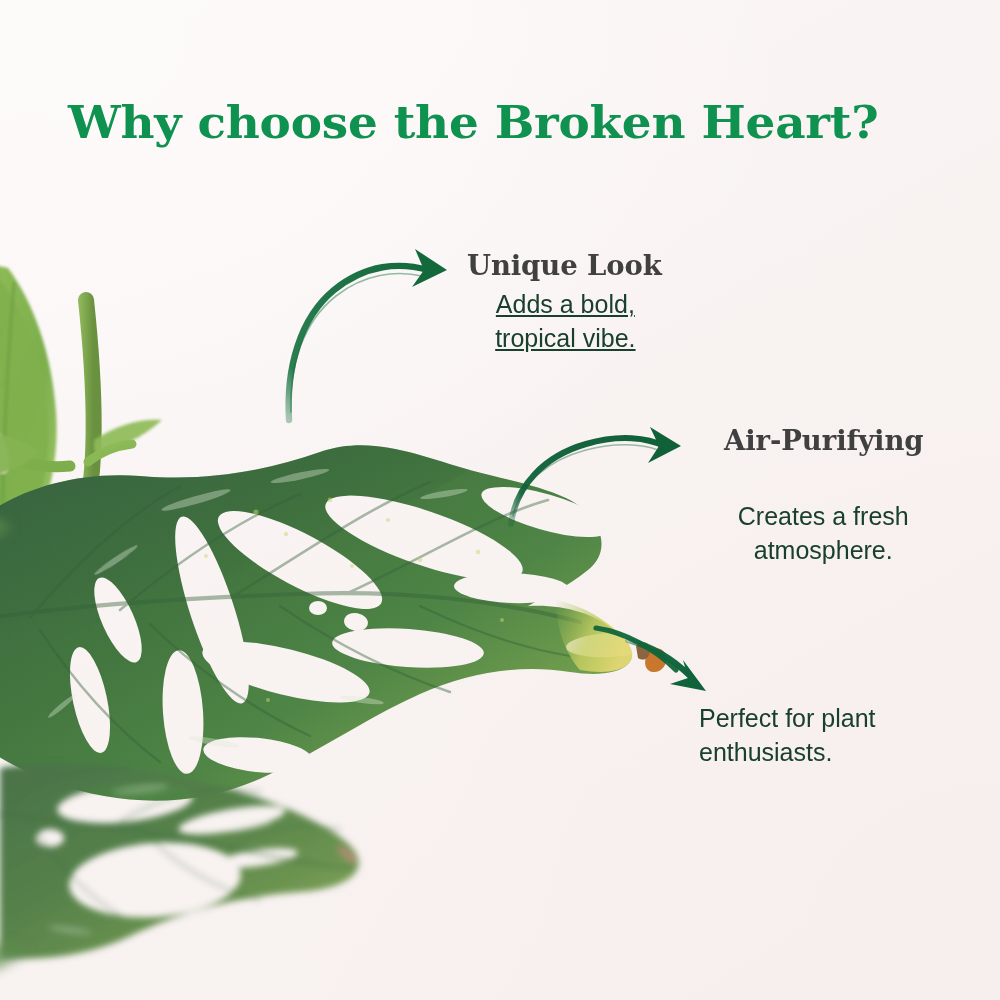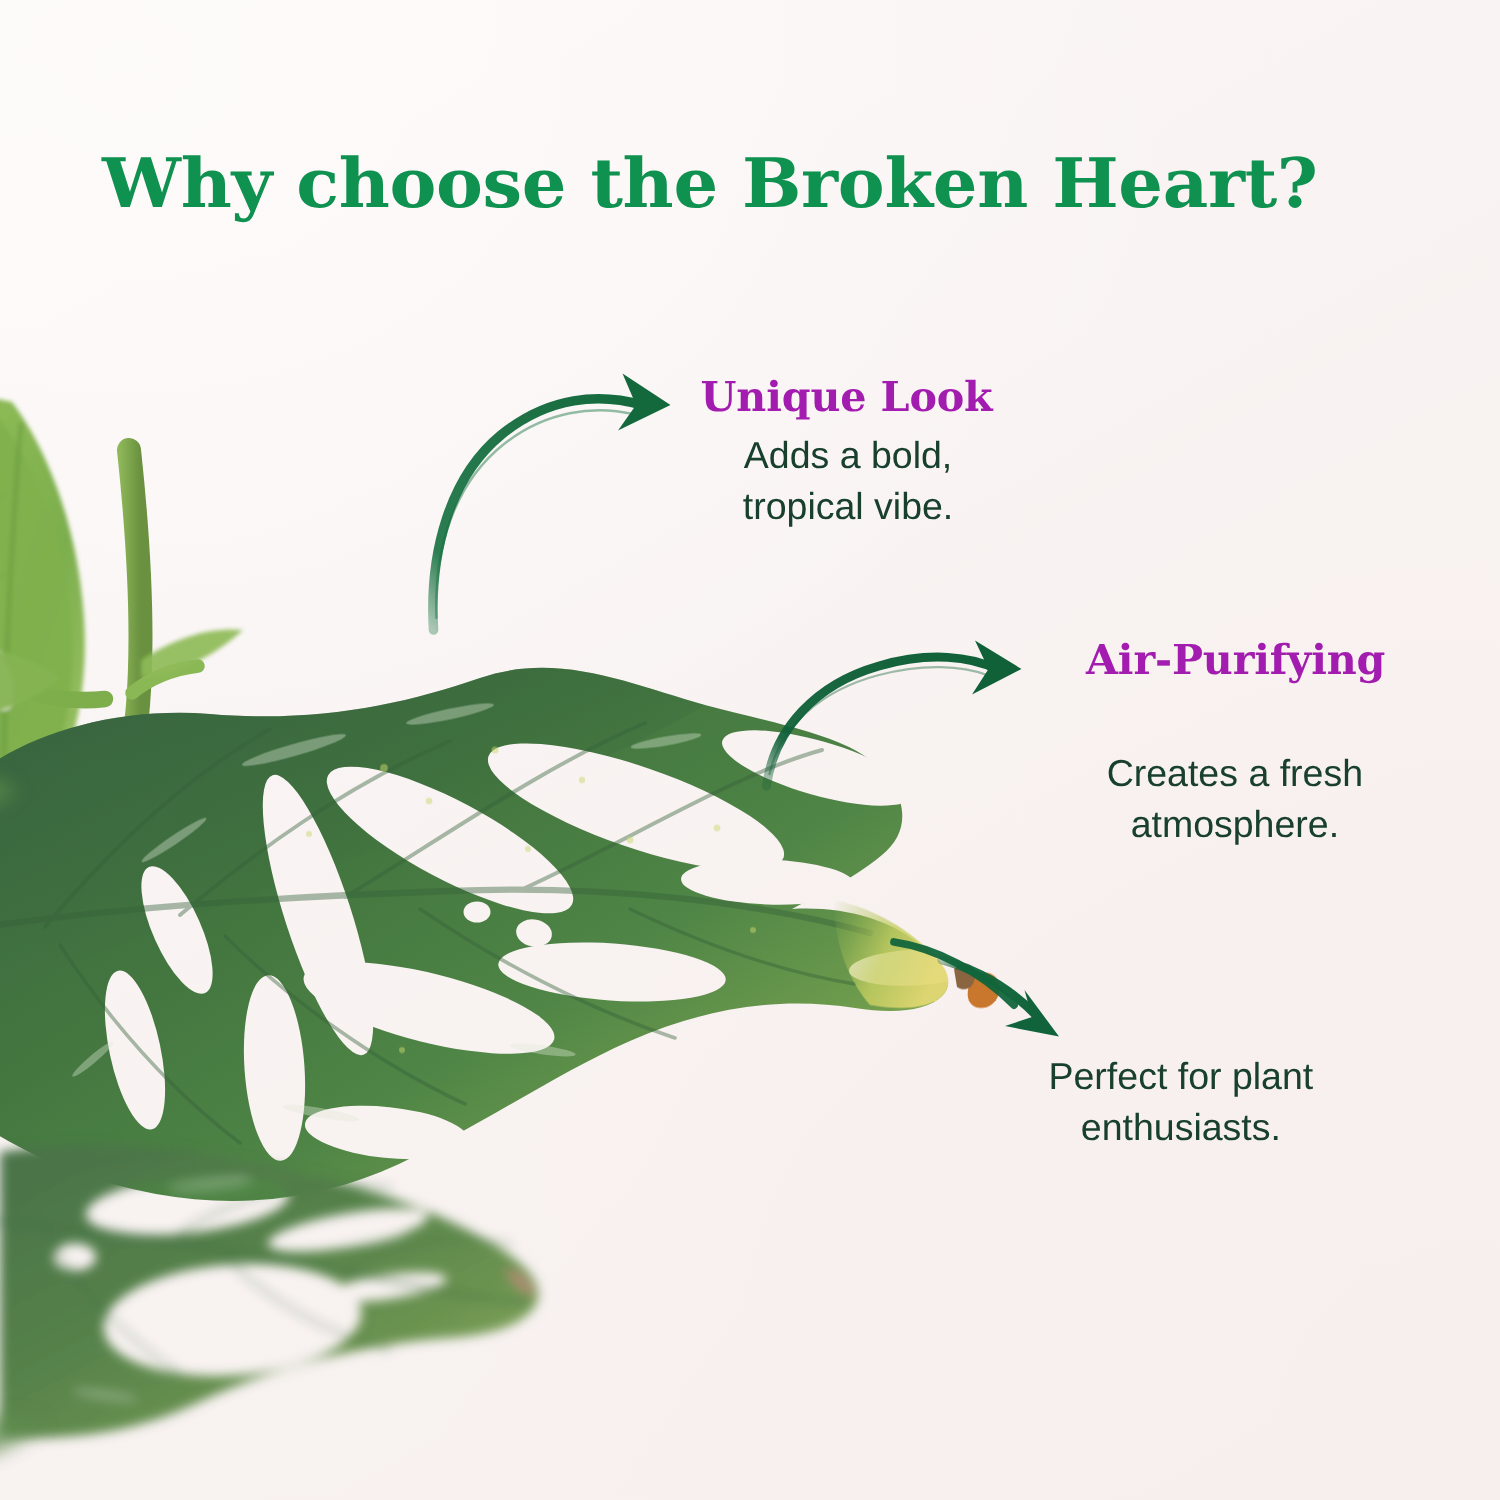--- a/index.html
+++ b/index.html
@@ -59,42 +59,42 @@
     transform-origin: left center;
   }
 
   
   .feature { position: absolute; }
 
   .feature-title {
     font-family: "DejaVu Serif", serif;
     font-weight: 700;
     font-size: 27.5px;
-    color: #a21caf;
+    color: #404040;
     letter-spacing: -0.1px;
     white-space: nowrap;
     line-height: 1.1;
   }
   .feature-body {
     font-family: "Liberation Sans", sans-serif;
     font-size: 25px;
     line-height: 1.36;
     color: #18402c;
     margin-top: 7px;
     white-space: pre-line;
   }
 
   #feature-0 { left: 467px; top: 250px; text-align: left; }
-  #feature-0 .feature-body { text-align: center; margin-left: 2px; }
+  #feature-0 .feature-body { text-align: center; margin-left: 2px; text-decoration: underline; }
 
   #feature-1 { left: 724px; top: 425px; text-align: left; }
   #feature-1 .feature-body { text-align: center; margin-left: -1px; margin-top: 44px; }
 
   #feature-2 { left: 713px; top: 694px; text-align: left; }
-  #feature-2 .feature-body { text-align: center; margin-left: -14px; }
+  #feature-2 .feature-body { margin-left: -14px; }
 </style>
 </head>
 <body>
 
 <div id="infographic">
 
   <div class="bg-wash"></div>
 
   <div class="plant-layer">
     <svg viewBox="0 0 1000 1000" xmlns="http://www.w3.org/2000/svg" aria-hidden="true">

